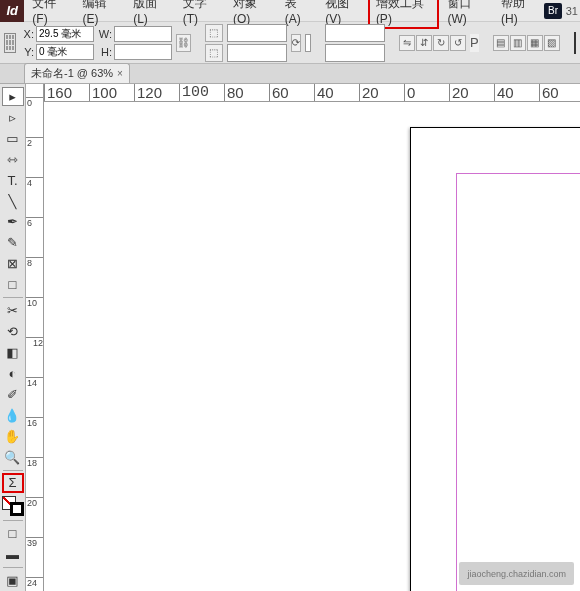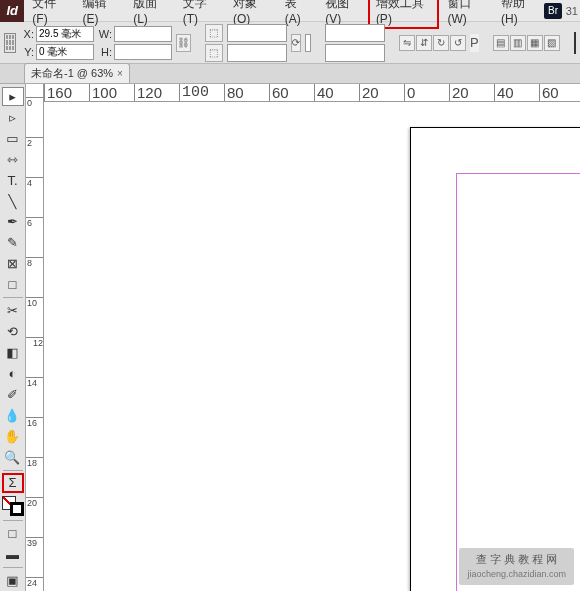--- a/index.html
+++ b/index.html
@@ -231,15 +231,14 @@
     </div>
     <div class="canvas">
       <div class="page-shadow">
         <div class="page-margin"></div>
       </div>
     </div>
   </div>
 </div>
 
 <div class="watermark">
-  <div>查 字 典  教 程 网</div>
   <small>jiaocheng.chazidian.com</small>
 </div>
 
 </body></html>

